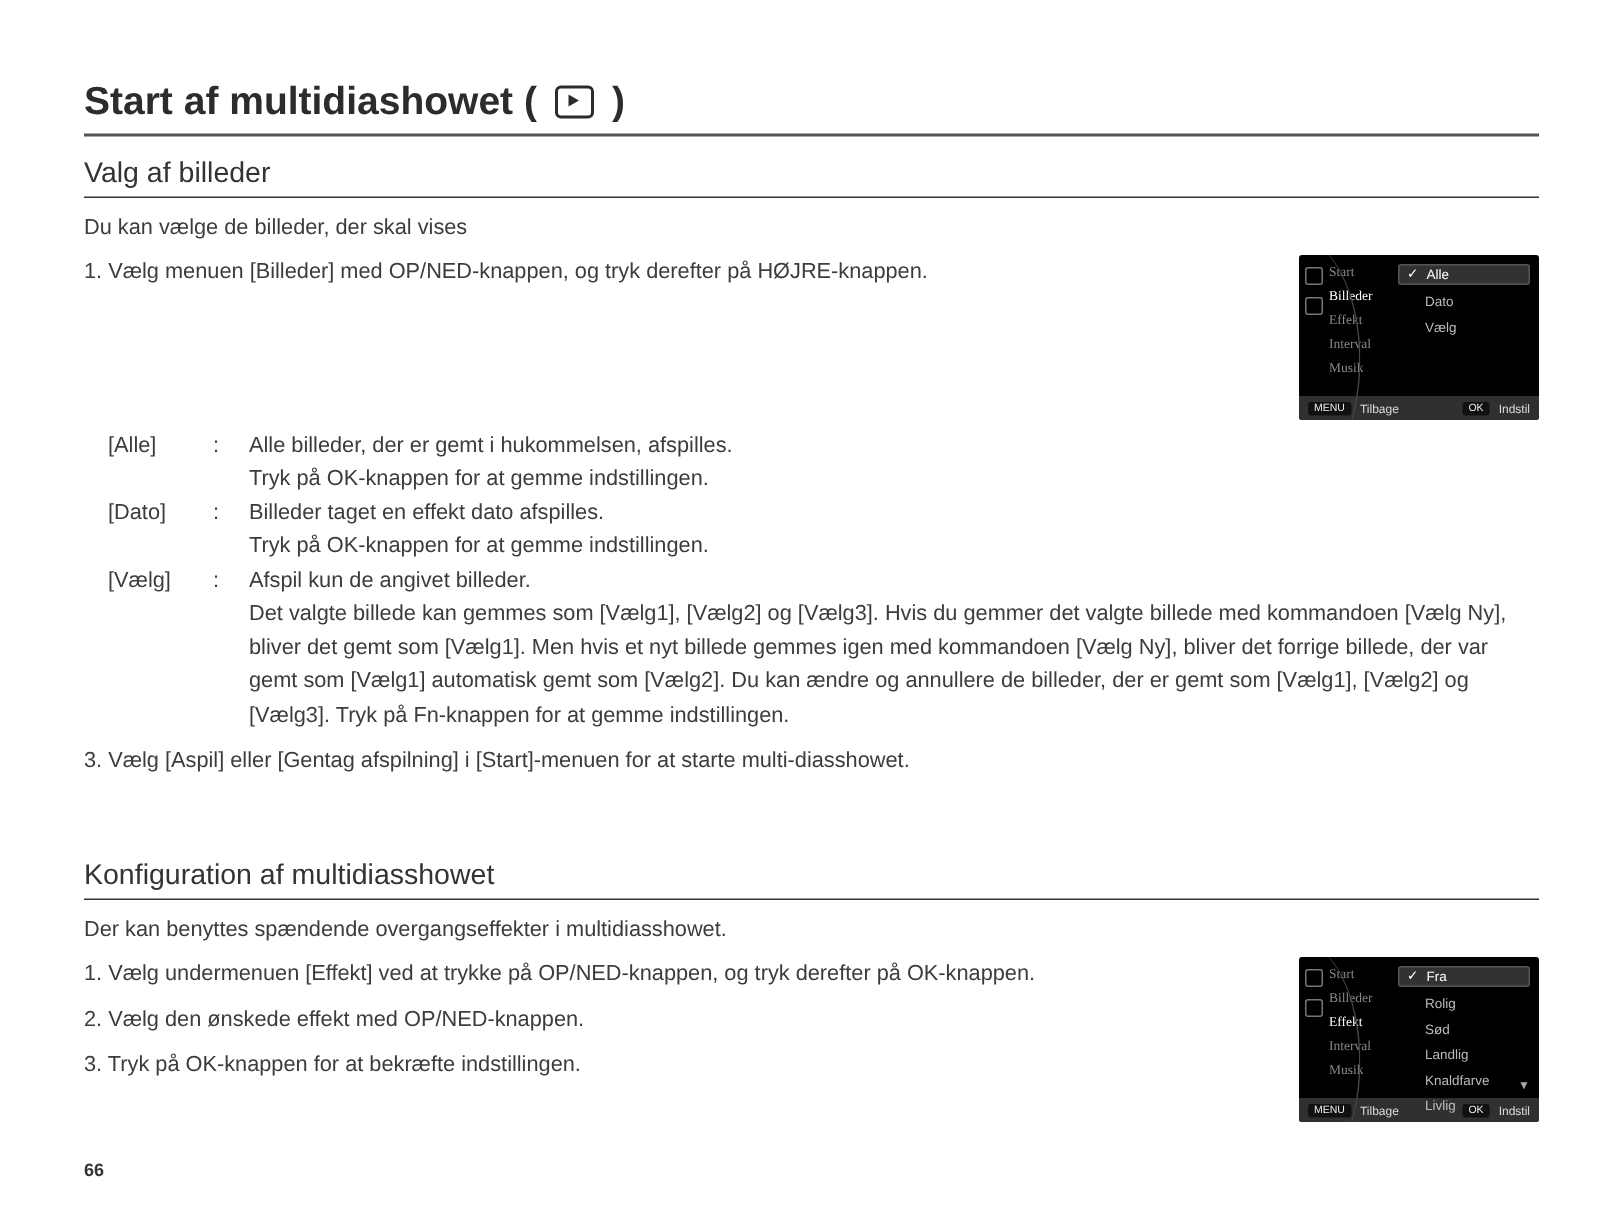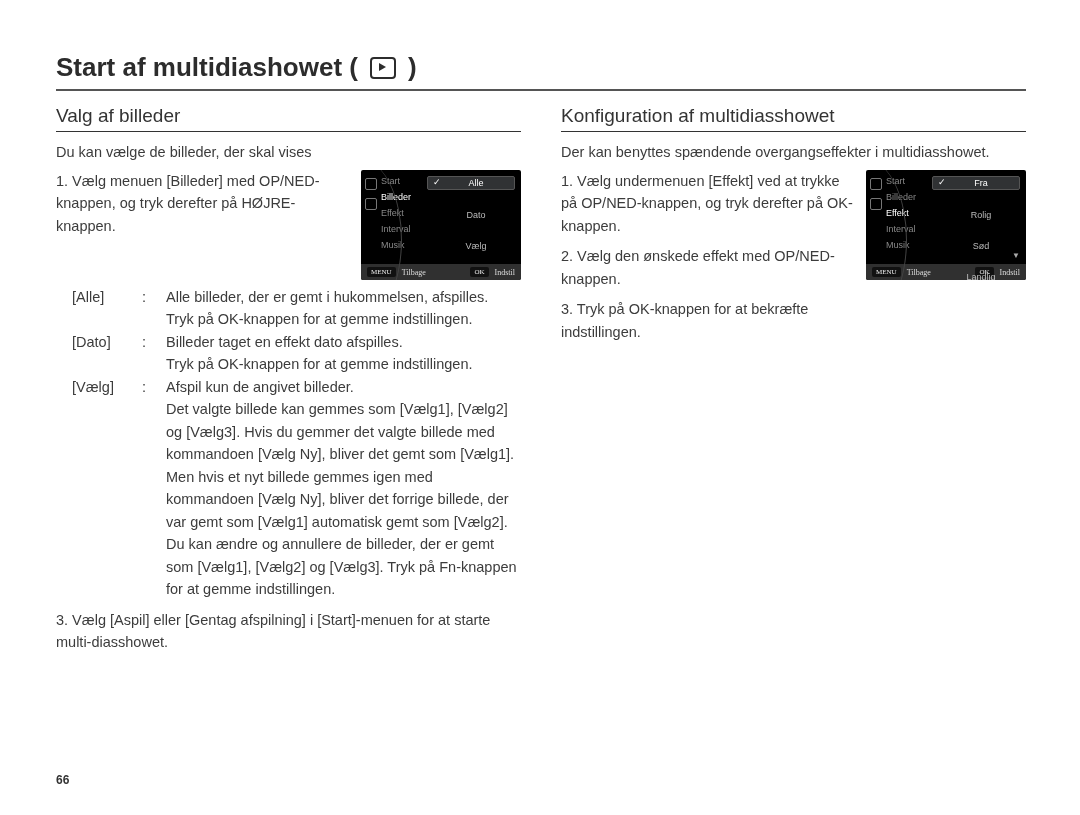--- a/index.html
+++ b/index.html
@@ -43,20 +43,21 @@
     content:"";
     position:absolute;
     left:7px; top:4px;
     border-left:7px solid #2c2c2c;
     border-top:4px solid transparent;
     border-bottom:4px solid transparent;
   }
   .cols {
     display: flex;
     gap: 40px;
+    flex-direction: column;
   }
   .col { flex: 1; min-width: 0; }
   .subhead {
     font-size: 19px;
     color: #333;
     border-bottom: 1px solid #333;
     padding-bottom: 4px;
     margin-bottom: 12px;
   }
   .intro {
@@ -95,39 +96,39 @@
     display: flex;
     height: calc(100% - 16px);
   }
   .ms-left {
     width: 62px;
     padding: 6px 4px 4px 20px;
     box-sizing: border-box;
     display: flex;
     flex-direction: column;
     gap: 6px;
+    font-family: Liberation Serif, serif;
   }
   .ms-left .item { color: #888; }
   .ms-left .item.sel { color: #fff; }
   .ms-left .icon-col {
     position: absolute;
     left: 4px; top: 8px;
     display: flex; flex-direction: column; gap: 8px;
   }
   .ms-left .glyph {
     width:10px; height:10px; border:1px solid #777; border-radius:2px;
   }
   .ms-right {
     flex: 1;
     padding: 6px 6px 4px 4px;
     box-sizing: border-box;
     display: flex;
     flex-direction: column;
-    gap: 19px;
-    text-align: center;
+    gap: 5px;
   }
   .opt {
     padding: 1px 8px 1px 18px;
     border-radius: 2px;
     color: #bbb;
     position: relative;
   }
   .opt.sel {
     background: #303234;
     color: #fff;
@@ -150,21 +151,20 @@
   .ms-right .chev.down { bottom: 20px; }
   .ms-bar {
     height: 16px;
     background: #303030;
     display: flex;
     align-items: center;
     gap: 6px;
     padding: 0 6px;
     font-size: 8px;
     color: #ddd;
-    font-family: Liberation Serif, serif;
   }
   .ms-bar .btn {
     background: #111;
     padding: 1px 4px;
     border-radius: 2px;
     font-size: 7px;
     color:#eee;
   }
   .ms-curve {
     position:absolute;

